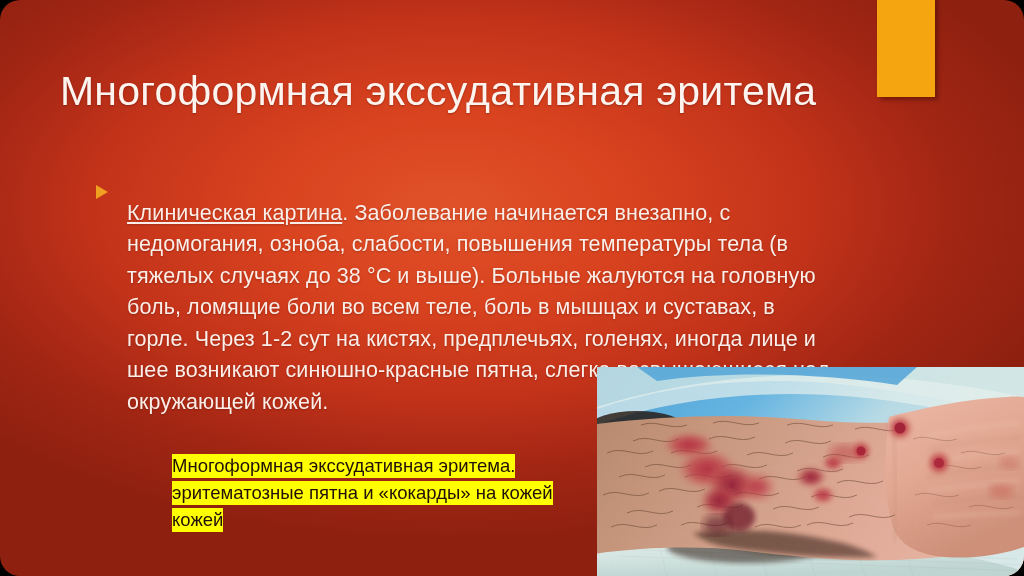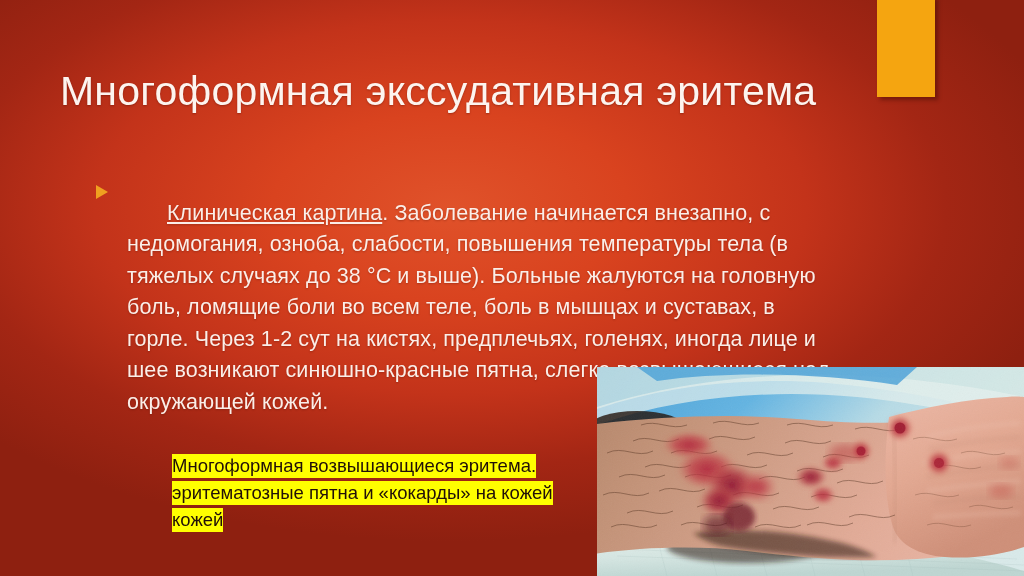--- a/index.html
+++ b/index.html
@@ -9,20 +9,21 @@
   }
   .slide {
     position: relative;
     width: 1024px;
     height: 576px;
     overflow: hidden;
     font-family: "Liberation Sans", sans-serif;
     background-color: #c03317;
     background-image:
       radial-gradient(ellipse 62% 58% at 44% 36%, #e0522a 0%, #d9431f 28%, #c3331a 56%, #a32614 78%, #8e2010 100%);
+    border-radius: 20px;
   }
 
   
   .accent-bar {
     position: absolute;
     left: 877px;
     top: -4px;
     width: 58px;
     height: 101px;
     background: #f5a510;
@@ -67,21 +68,20 @@
     color: #fbeee8;
     font-size: 21.5px;
     line-height: 31.5px;
     font-weight: 300;
     letter-spacing: .1px;
     text-shadow: 0 1px 2px rgba(70, 12, 0, .3);
   }
   .body-text .lead {
     text-decoration: underline;
     text-underline-offset: 2px;
-    margin-left: 40px;
   }
 
   
   .caption {
     position: absolute;
     left: 172px;
     top: 452px;
     width: 420px;
   }
   .caption-line {
@@ -119,21 +119,21 @@
   <div class="accent-bar"></div>
 
   <h1 class="title">Многоформная экссудативная эритема</h1>
 
   <div class="body-block">
     <div class="bullet-marker"></div>
     <p class="body-text"><span class="lead">Клиническая картина</span><span>. Заболевание начинается внезапно, с недомогания, озноба, слабости, повышения температуры тела (в тяжелых случаях до 38 °C и выше). Больные жалуются на головную боль, ломящие боли во всем теле, боль в мышцах и суставах, в горле. Через 1-2 сут на кистях, предплечьях, голенях, иногда лице и шее возникают синюшно-красные пятна, слегка возвышающиеся над окружающей кожей.</span></p>
   </div>
 
   <div class="caption">
-    <div class="caption-line"><span>Многоформная возвышающиеся эритема.</span></div>
+    <div class="caption-line"><span>Многоформная экссудативная эритема.</span></div>
     <div class="caption-line"><span>эритематозные пятна и «кокарды» на кожей</span></div>
     <div class="caption-line"><span>кожей</span></div>
   </div>
 
   <div class="photo">
     <svg width="427" height="209" viewBox="0 0 427 209">
       <defs>
         <linearGradient id="sheetTop" x1="0" y1="0" x2="1" y2="0.5">
           <stop offset="0" stop-color="#4ba0d6"></stop>
           <stop offset="0.35" stop-color="#63b4e2"></stop>

